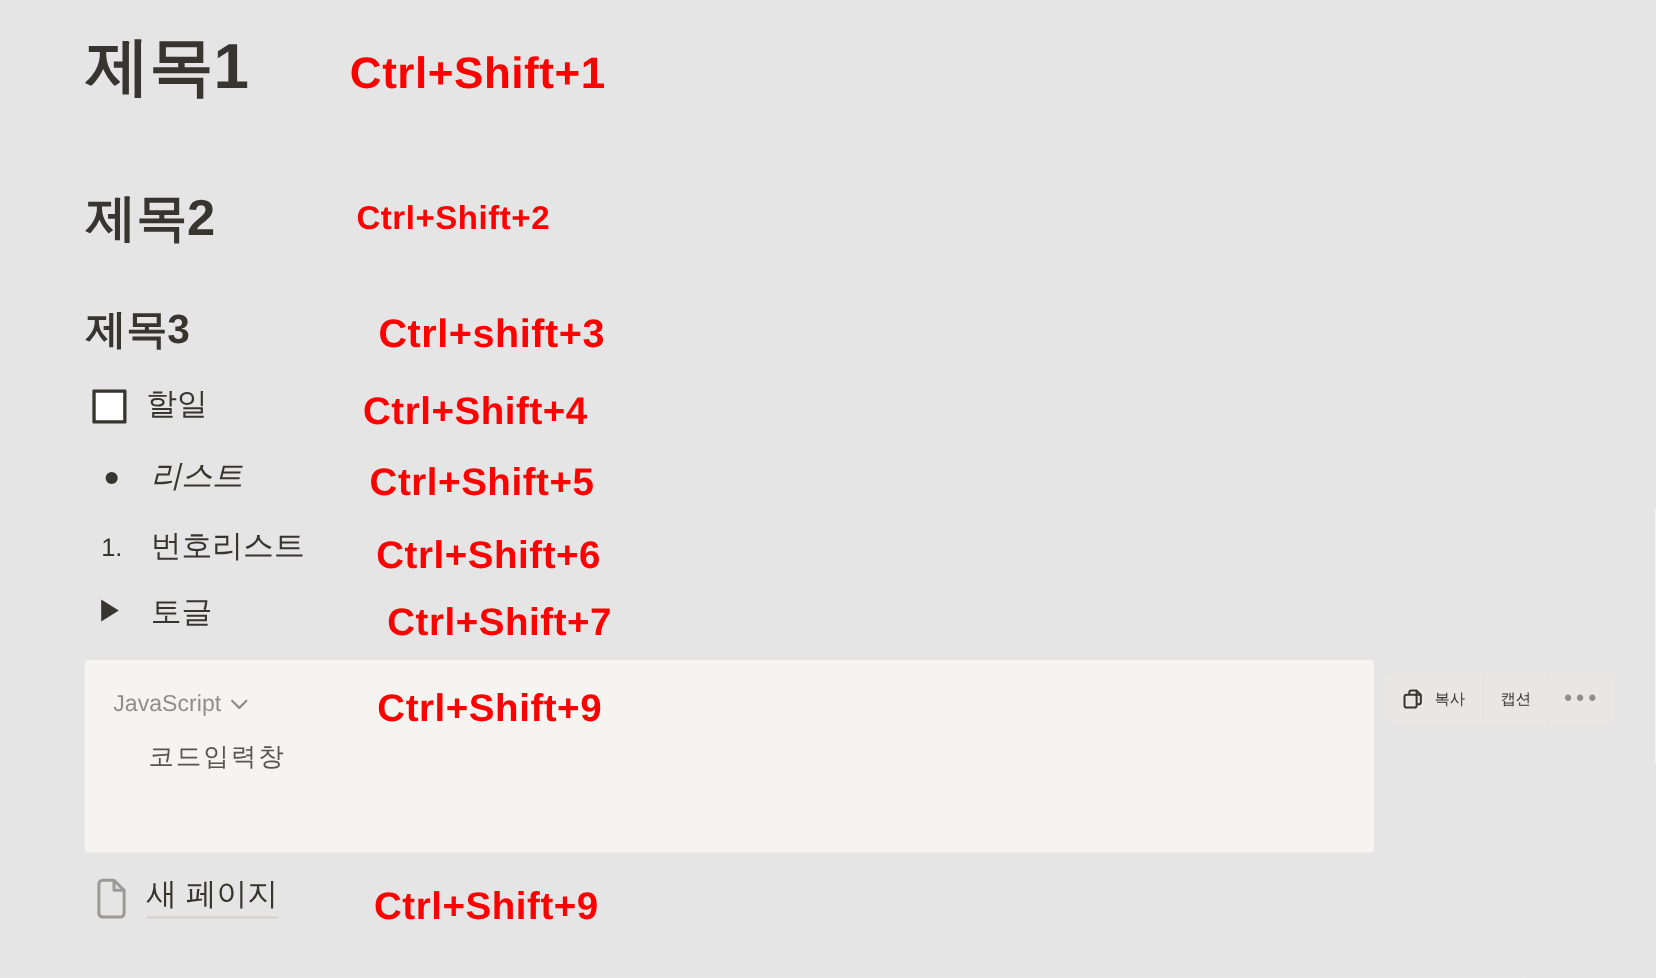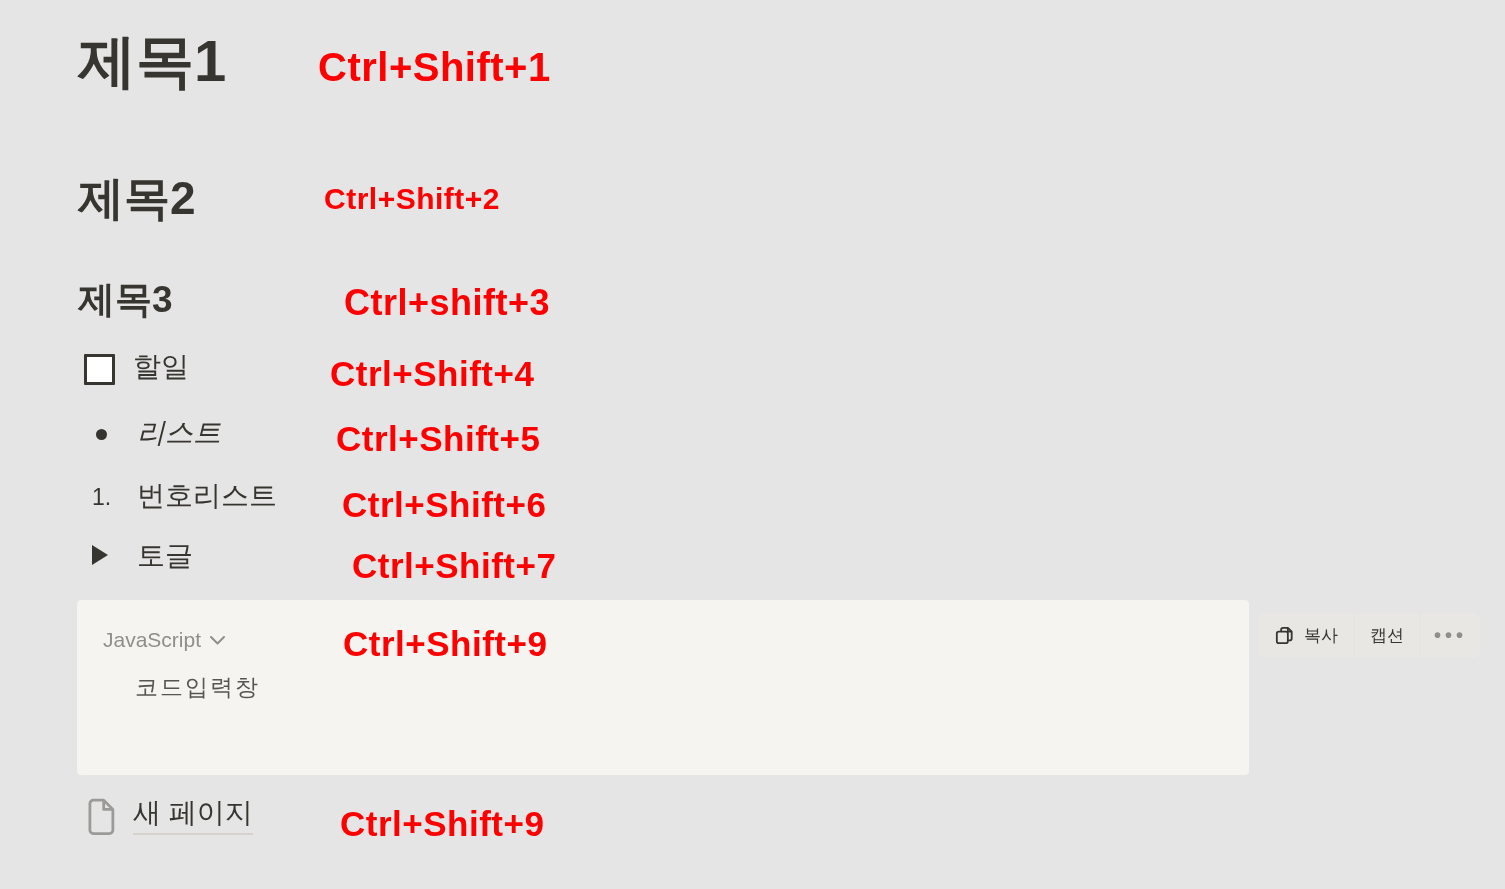--- a/index.html
+++ b/index.html
@@ -40,21 +40,21 @@
   
   .code-block{left:77px;top:600px;width:1172px;height:175px;background:var(--code-bg,#f5f4f0);border-radius:4px;}
   .code-lang{left:26px;top:28px;display:flex;align-items:center;gap:8px;
     font-size:21px;color:var(--muted-gray,#8f8e8b);cursor:pointer;background:none;border:none;padding:0;
     font-family:inherit;}
   .code-sc{left:266px;top:24px;}
   .code-placeholder{left:58px;top:74px;font-size:23px;color:var(--placeholder-color,#57554f);letter-spacing:2px;}
   .code-actions{left:1181px;top:13px;display:flex;gap:2px;border-radius:7px;overflow:hidden;}
   .chip{display:flex;align-items:center;gap:8px;height:45px;padding:0 15px;
     background:var(--chip-bg,#e9e7e3);border:none;cursor:pointer;
-    font-family:inherit;font-size:17px;color:var(--text-color,#37352f);}
+    font-family:inherit;font-size:14px;color:var(--text-color,#37352f);}
   .chip-more{color:var(--muted-gray,#8f8e8b);font-size:20px;font-weight:700;letter-spacing:4px;padding:0 13px;}
 
   
   .page-icon{left:87px;top:798px;}
   .page-label{left:133px;top:797px;border-bottom:2px solid var(--underline-gray,#d6d3cd);padding-bottom:4px;cursor:pointer;}
   .page-sc{left:340px;top:804px;}
 
   svg{display:block;}
 </style>
 </head>

